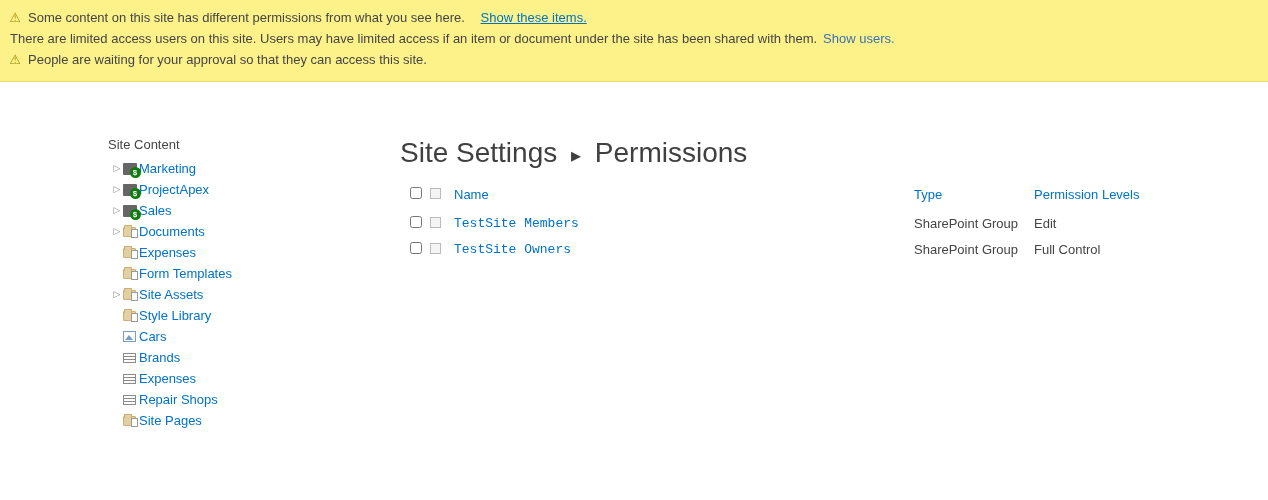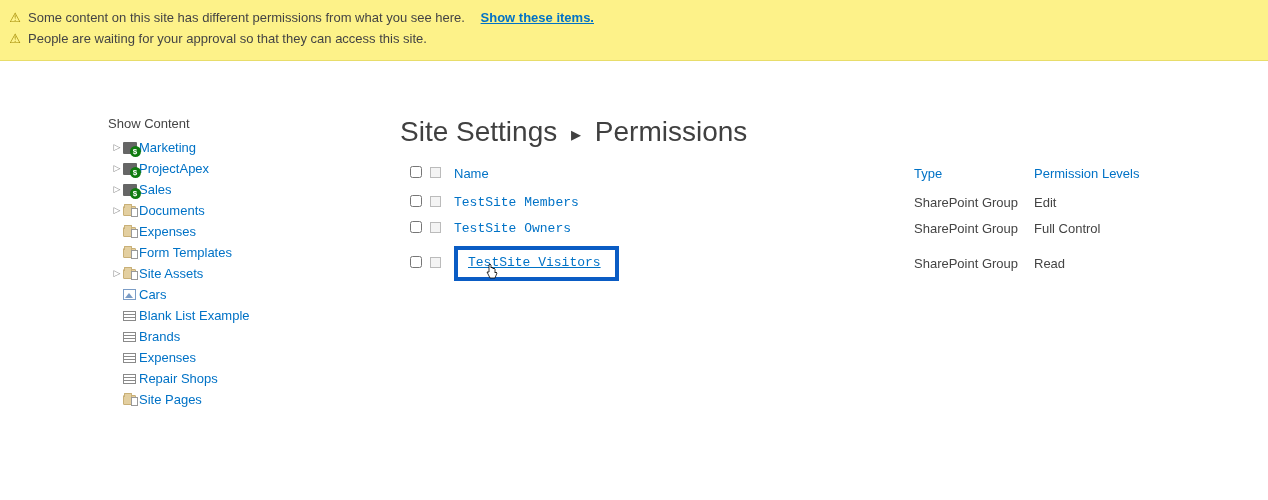--- a/index.html
+++ b/index.html
@@ -28,21 +28,20 @@
     display: inline-block;
     width: 14px;
     text-align: center;
     font-size: 13px;
     color: #a28a00;
   }
   .notification-bar a {
     color: #3a6fb5;
     text-decoration: none;
     cursor: pointer;
-    font-weight: bold;
   }
   .notification-bar a.underline {
     color: #0072c6;
     text-decoration: underline;
   }
   .page-body {
     display: flex;
     padding-top: 55px;
   }
   .sidebar {
@@ -240,29 +239,33 @@
 </head>
 <body>
 
 <div class="notification-bar">
   <div class="line">
     <span class="warn-icon">⚠</span>
     <span>Some content on this site has different permissions from what you see here.</span>
     <span>&nbsp;</span>
     <a class="underline">Show these items.</a>
   </div>
+  <div class="line" style="padding-left:2px;">
+    <span>There are limited access users on this site. Users may have limited access if an item or document under the site has been shared with them.</span>
+    <a>Show users.</a>
+  </div>
   <div class="line">
     <span class="warn-icon">⚠</span>
     <span>People are waiting for your approval so that they can access this site.</span>
   </div>
 </div>
 
 <div class="page-body">
   <div class="sidebar">
-    <div class="sidebar-title">Show Content</div>
+    <div class="sidebar-title">Site Content</div>
     <div class="tree">
       <ul id="tree-list">
           <li class="indent-1">
             <span class="caret">▷</span>
             <span class="icon">
               <span class="ic-site">
                 <span class="badge">$</span>
               </span>
             </span>
             <a>Marketing</a>
@@ -317,30 +320,32 @@
             <span class="icon">
               <span class="ic-folder">
                 <span class="doc-overlay"></span>
               </span>
             </span>
             <a>Site Assets</a>
           </li>
           <li class="indent-1">
             <span class="caret"></span>
             <span class="icon">
+              <span class="ic-folder">
+                <span class="doc-overlay"></span>
+              </span>
+            </span>
+            <a>Style Library</a>
+          </li>
+          <li class="indent-1">
+            <span class="caret"></span>
+            <span class="icon">
               <span class="ic-image"></span>
             </span>
             <a>Cars</a>
-          </li>
-          <li class="indent-1">
-            <span class="caret"></span>
-            <span class="icon">
-              <span class="ic-list"></span>
-            </span>
-            <a>Blank List Example</a>
           </li>
           <li class="indent-1">
             <span class="caret"></span>
             <span class="icon">
               <span class="ic-list"></span>
             </span>
             <a>Brands</a>
           </li>
           <li class="indent-1">
             <span class="caret"></span>
@@ -394,25 +399,16 @@
             <td class="col-type">SharePoint Group</td>
             <td>Edit</td>
           </tr>
           <tr>
             <td class="col-check1"><input type="checkbox" style=""></td>
             <td class="col-check2"><span class="cb-gray"></span></td>
             <td class="col-name"><a class="name-link">TestSite Owners</a></td>
             <td class="col-type">SharePoint Group</td>
             <td>Full Control</td>
           </tr>
-          <tr>
-            <td class="col-check1"><input type="checkbox" style=""></td>
-            <td class="col-check2"><span class="cb-gray"></span></td>
-            <td class="col-name"><span class="highlight-box"><a class="name-link">TestSite Visitors</a><span class="cursor"><svg width="14" height="16" viewBox="0 0 14 16">
-                    <path d="M4 1v7l-2 0 3 6h5l2-5-1-1-1 1V5l-1-1-1 1V4l-1-1-1 1V1l-1-1z" fill="#fff" stroke="#000" stroke-width="0.8"></path>
-                  </svg></span></span></td>
-            <td class="col-type">SharePoint Group</td>
-            <td>Read</td>
-          </tr>
         </tbody>
     </table>
   </div>
 </div>
 
 </body></html>

